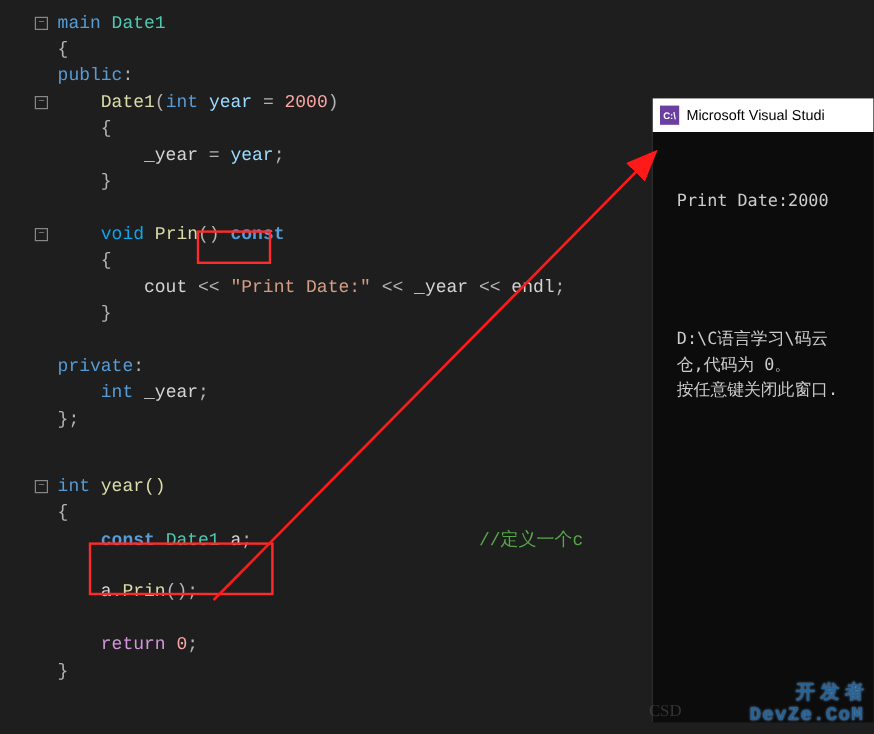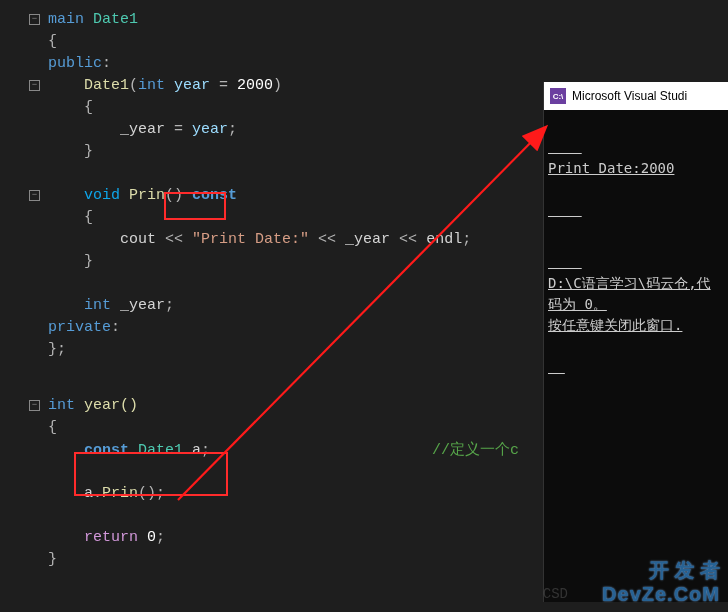--- a/index.html
+++ b/index.html
@@ -46,26 +46,26 @@
   .code { padding-left: 4px; }
   .kw-class { color: #569cd6; }
   .kw-public { color: #569cd6; }
   .kw-private { color: #569cd6; }
   .kw-void { color: #0ea5e9; }
   .kw-int { color: #569cd6; font-family: Liberation Mono, monospace; }
   .kw-const { color: #569cd6; font-weight: bold; }
   .kw-return { color: #d197d9; text-align: center; }
   .type { color: #4ec9b0; }
   .func { color: #dcdcaa; }
-  .num { color: #ffffff; font-family: Liberation Mono, monospace; }
+  .num { color: #fca5a5; font-family: Liberation Mono, monospace; }
   .str { color: #d69d85; }
   .punct { color: #b4b4b4; }
   .ident { color: #d4d4d4; }
   .operator { color: #b4b4b4; }
-  .comment { color: #57a64a; margin-left: 33px; }
+  .comment { color: #57a64a; }
   .gray-ident { color: #9cdcfe; }
   .hlbox {
     position: absolute;
     border: 2px solid #ff2b2b;
     pointer-events: none;
   }
   .console-window {
     position: absolute;
     right: 0;
     top: 82px;
@@ -95,58 +95,57 @@
     color: #fff;
     display: flex;
     align-items: center;
     justify-content: center;
     font-size: 8px;
     font-weight: bold;
     font-family: sans-serif;
     flex-shrink: 0;
   }
   .console-body {
-    padding: 6px 4px;
+    padding: 6px 20px;
     line-height: 1.5;
     white-space: pre-wrap;
     word-break: break-all;
-    text-decoration: underline;
   }
   svg.arrow-layer {
     position: absolute;
     left: 0; top: 0;
     width: 728px; height: 612px;
     pointer-events: none;
   }
   .watermark {
     position: absolute;
     right: 8px;
     bottom: 6px;
     color: #2b6ca3;
     font-family: 'KaiTi', 'Microsoft YaHei', sans-serif;
-    font-size: 20px;
+    font-size: 16px;
     font-weight: bold;
     text-align: right;
     line-height: 1.2;
     opacity: 0.9;
     text-shadow: 0 0 2px #88c0ff;
   }
   .watermark .wm2 {
-    font-family: Liberation Sans, sans-serif;
+    font-family: Liberation Mono, monospace;
     letter-spacing: 1px;
     margin-left: 38px;
   }
   .csdn {
     position: absolute;
     right: 160px;
     bottom: 10px;
     color: #5a5a5a;
     opacity: 0.5;
     font-size: 14px;
-    font-family: Liberation Mono, monospace;
+    font-family: Liberation Serif, serif;
   }
 </style>
 </head>
 <body>
 
 <div class="editor">
 
   <div class="line">
     <div class="gutter"><div class="fold">−</div></div>
     <div class="code"><span class="kw-class">main</span><span class="type"> Date1</span></div>
@@ -188,25 +187,25 @@
     <div class="gutter"></div>
     <div class="code">        <span class="ident">cout </span><span class="operator">&lt;&lt; </span><span class="str">"Print Date:"</span><span class="operator"> &lt;&lt; </span><span class="ident">_year</span><span class="operator"> &lt;&lt; </span><span class="ident">endl</span><span class="punct">;</span></div>
   </div>
   <div class="line">
     <div class="gutter"></div>
     <div class="code">    <span class="punct">}</span></div>
   </div>
   <div class="line"><div class="gutter"></div><div class="code"></div></div>
   <div class="line">
     <div class="gutter"></div>
+    <div class="code"><span class="kw-private">private</span><span class="punct">:</span></div>
+  </div>
+  <div class="line">
+    <div class="gutter"></div>
     <div class="code">    <span class="kw-int">int</span><span class="ident"> _year</span><span class="punct">;</span></div>
-  </div>
-  <div class="line">
-    <div class="gutter"></div>
-    <div class="code"><span class="kw-private">private</span><span class="punct">:</span></div>
   </div>
   <div class="line">
     <div class="gutter"></div>
     <div class="code"><span class="punct">};</span></div>
   </div>
 
   <div style="height:34px"></div>
 
   <div class="line">
     <div class="gutter"><div class="fold">−</div></div>

